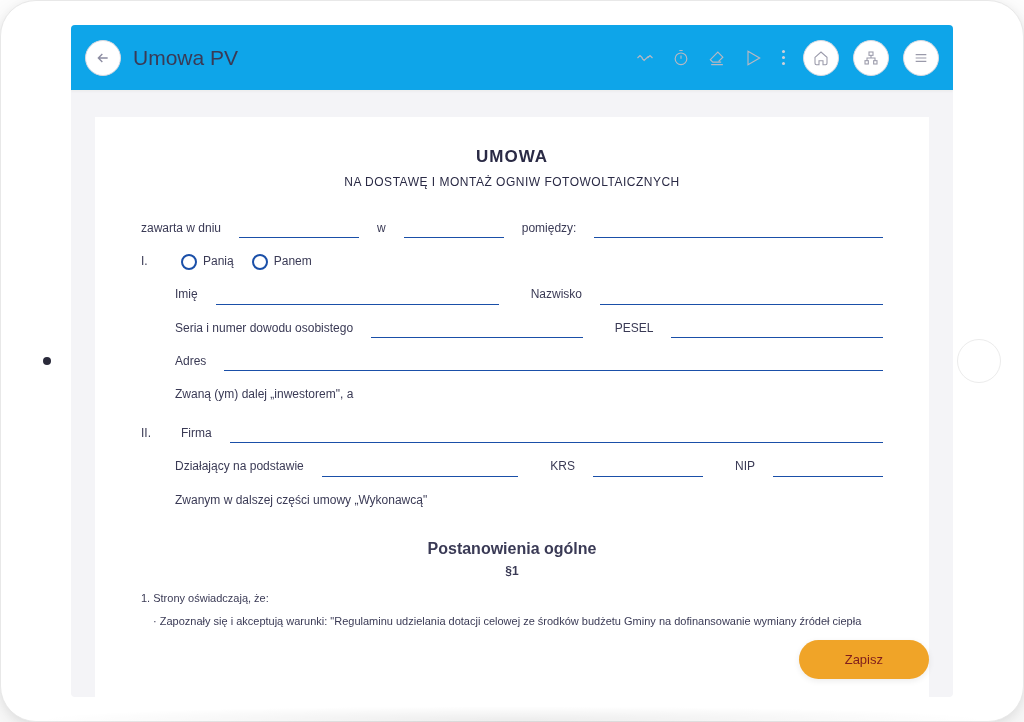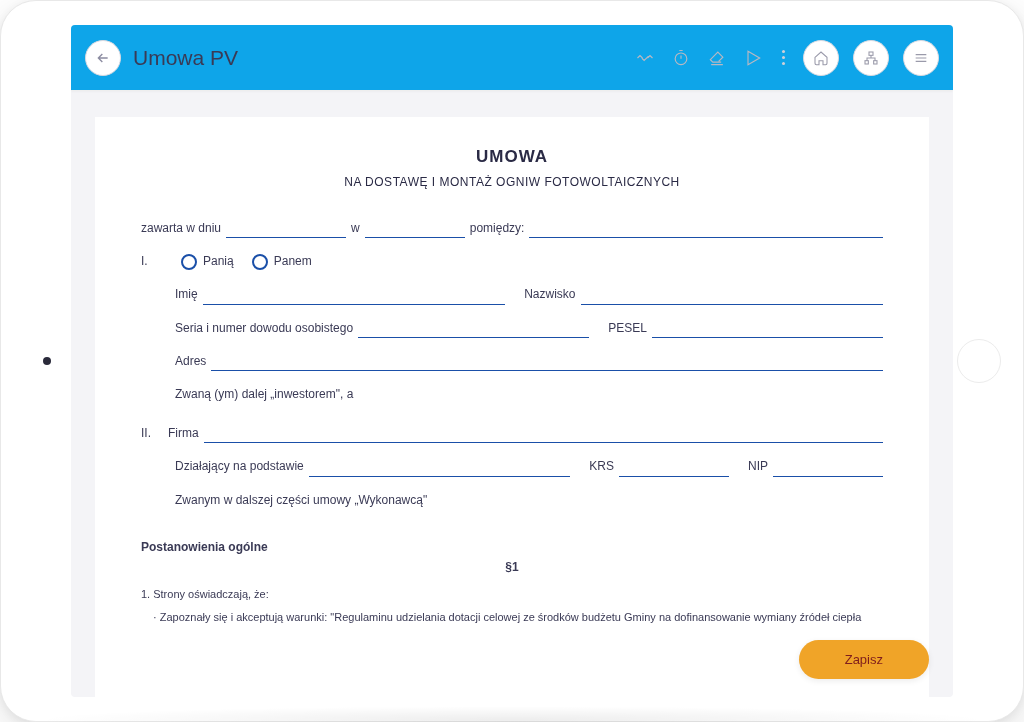--- a/index.html
+++ b/index.html
@@ -128,21 +128,21 @@
       font-size: 12px;
       letter-spacing: 0.5px;
       font-weight: 500;
       margin-top: 8px;
       margin-bottom: 30px;
       color: #2a2a45;
     }
     .row {
       display: flex;
       align-items: flex-end;
-      gap: 5px;
+      gap: 18px;
       margin-bottom: 14px;
       line-height: 1.6;
     }
     .lbl { white-space: nowrap; }
     .field {
       border: none;
       border-bottom: 1px solid #1a4fa8;
       flex: 1;
       min-width: 40px;
       height: 16px;
@@ -155,23 +155,23 @@
       width: 16px; height: 16px;
       border: 2px solid #1a4fa8;
       border-radius: 50%;
       display: inline-block;
       vertical-align: middle;
       margin-right: 6px;
       cursor: pointer;
     }
     .indent { padding-left: 34px; }
     .section-title {
-      text-align: left;
+      text-align: center;
       font-weight: 600;
-      font-size: 12px;
+      font-size: 16px;
       margin-top: 30px;
       margin-bottom: 6px;
     }
     .paragraph {
       text-align: center;
       font-weight: 600;
       font-size: 12px;
       margin-bottom: 12px;
     }
     .body-text {

